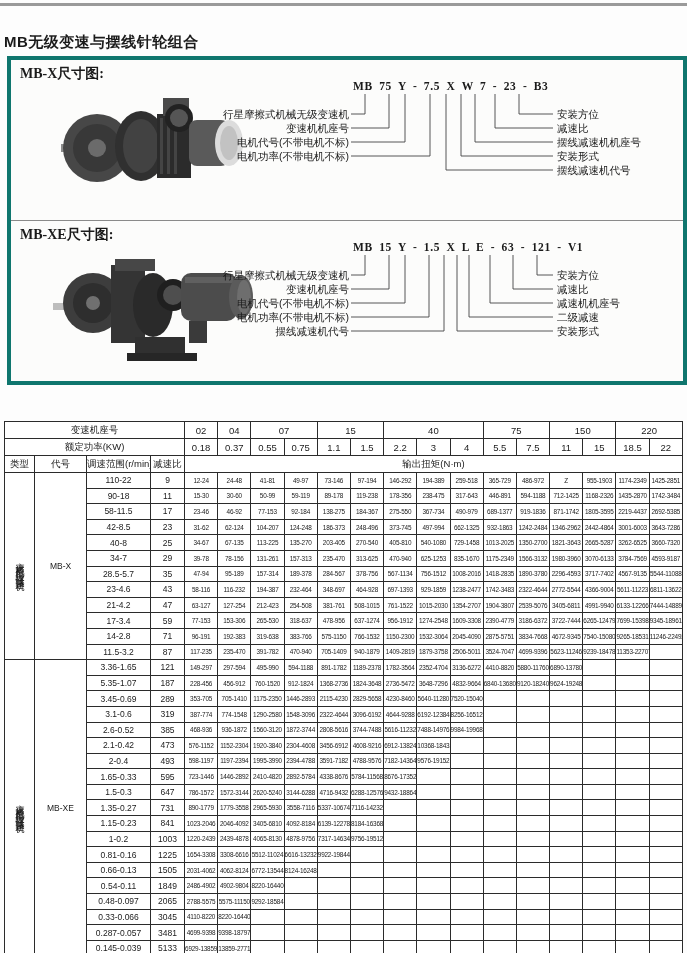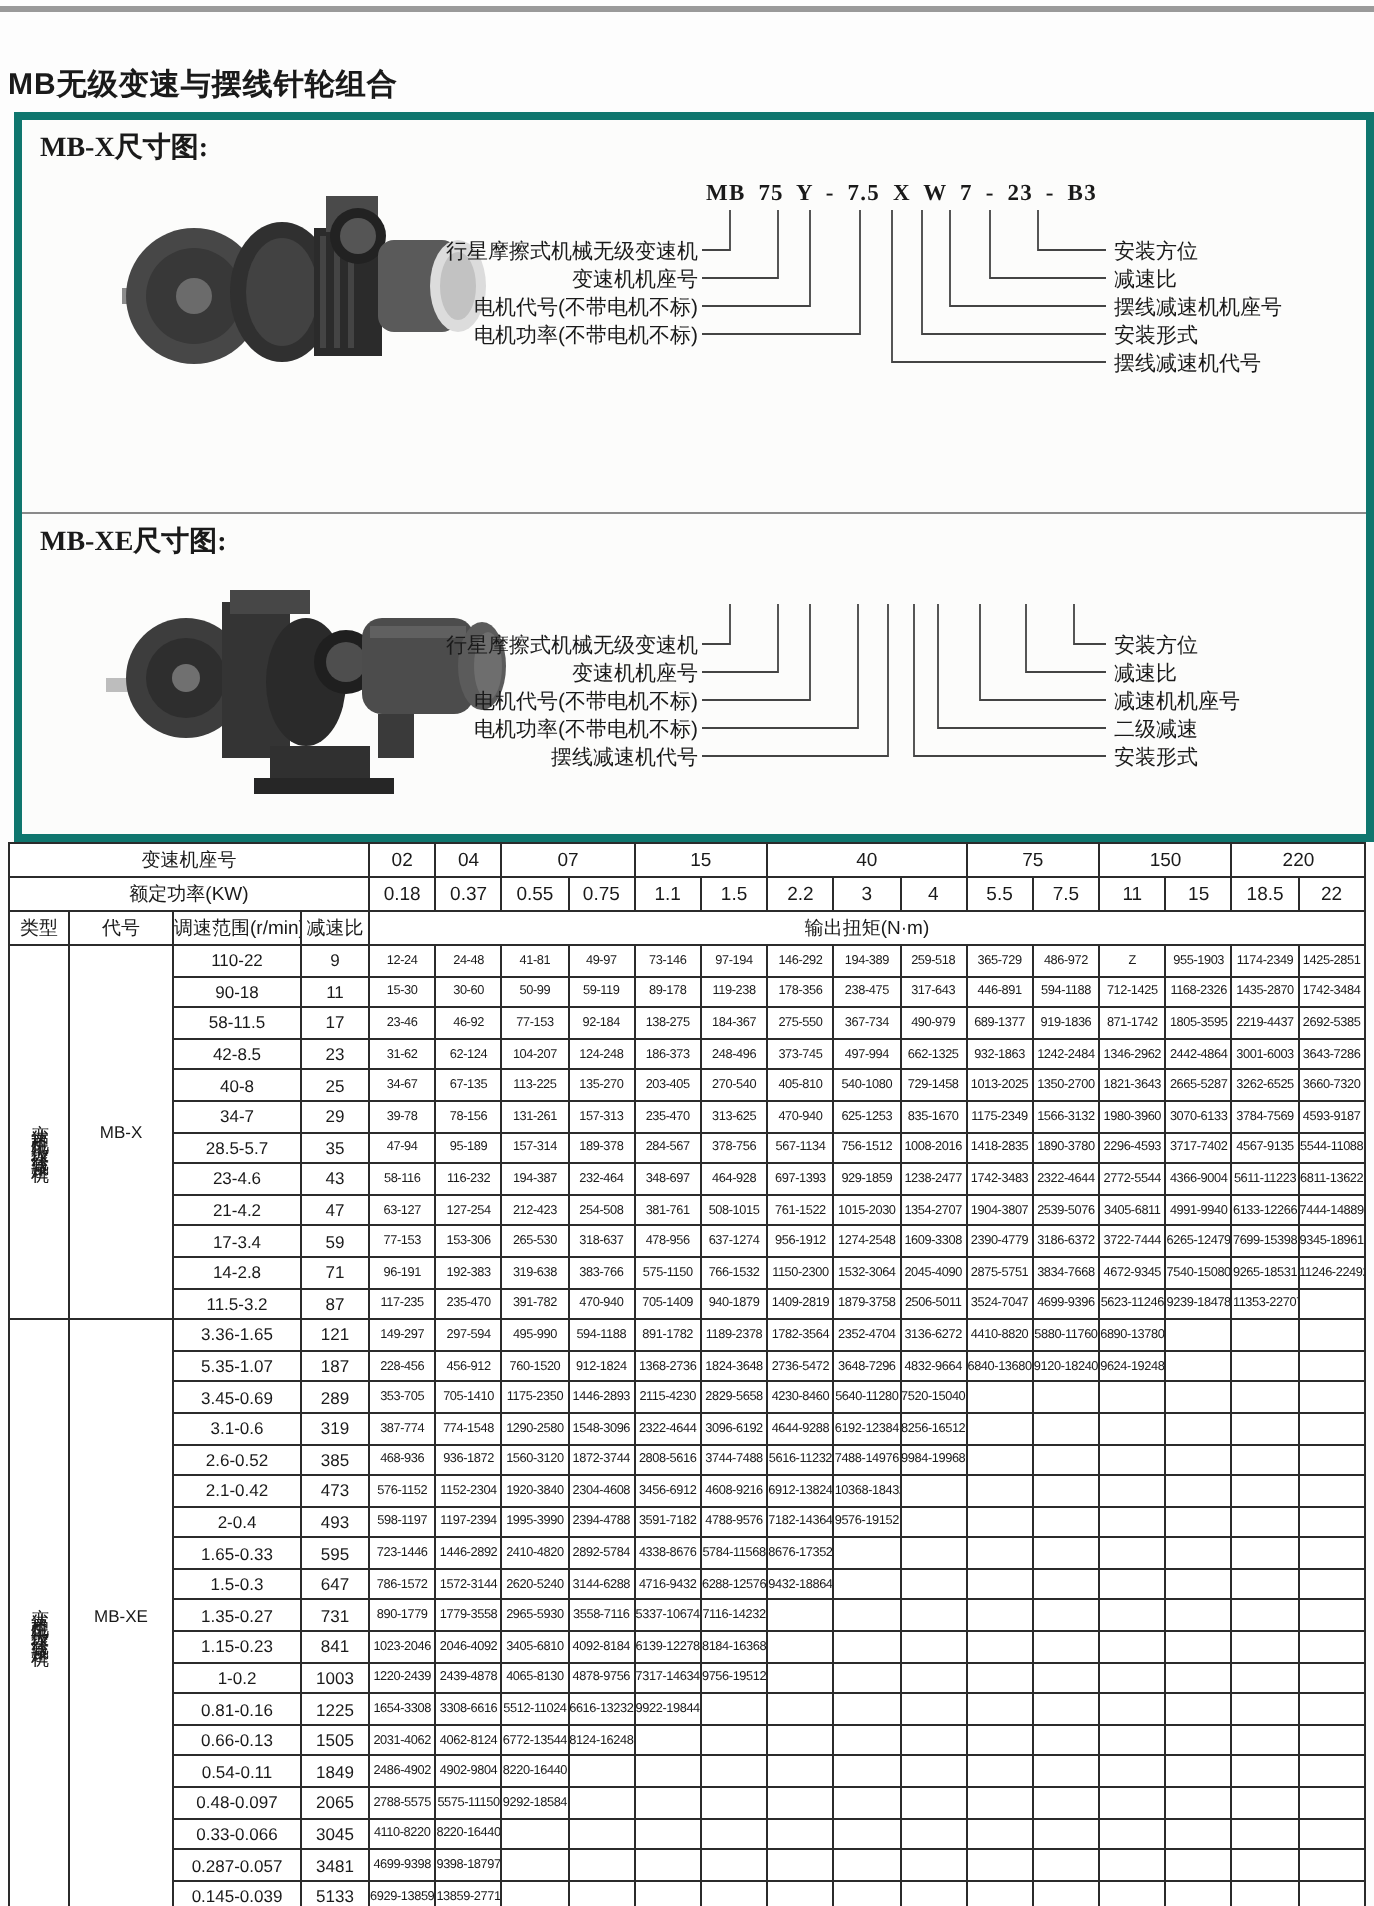--- a/index.html
+++ b/index.html
@@ -4,24 +4,24 @@
 <style>
   html,body{margin:0;padding:0;}
   body{
     width:687px;height:953px;position:relative;background:#fdfdfd;color:#1a1a1a;
     font-family:"Liberation Sans",sans-serif;overflow:hidden;
   }
   .top-rule{position:absolute;top:3px;left:0;width:687px;height:3px;background:#9a9a9a;}
   .page-title{position:absolute;top:9px;left:4px;font-size:15px;font-weight:bold;letter-spacing:.5px;margin-top:24px;}
   .frame{position:absolute;left:7px;top:56px;width:672px;border:4px solid #0f766e;background:#fcfcfb;}
   .sec{position:relative;height:160px;}
-  .sec+.sec{border-top:1px solid #8a8a8a;margin-top:36px;}
+  .sec+.sec{border-top:1px solid #8a8a8a;}
   .sec-title{position:absolute;top:5px;left:9px;font-family:"Liberation Serif",serif;font-weight:bold;font-size:14px;}
   .photo{position:absolute;}
-  .diagram{position:absolute;right:6px;top:27px;width:430px;height:118px;}
+  .diagram{position:absolute;right:6px;top:16px;width:430px;height:118px;}
   .dcode{position:absolute;left:106px;top:4px;font-family:"Liberation Serif",serif;font-size:11.5px;font-weight:bold;letter-spacing:.6px;word-spacing:3px;white-space:nowrap;}
   .dlines{position:absolute;left:0;top:0;}
   .dlabel{position:absolute;font-family:Liberation Sans, sans-serif;font-size:10.5px;white-space:nowrap;}
   .dl-left{right:328px;text-align:right;}
   .dl-right{left:310px;}
   
   table.spec{position:absolute;top:421px;left:4px;width:679px;border-collapse:collapse;table-layout:fixed;background:#fff;}
   table.spec td{border:1px solid #2b2b2b;padding:0;text-align:center;vertical-align:middle;overflow:hidden;white-space:nowrap;}
   td.h{font-size:9.5px;height:16px;}
   td.rng{font-size:8.5px;}
@@ -104,20 +104,21 @@
       <circle cx="122" cy="44" r="16" fill="#1f1f1f"></circle>
       <circle cx="122" cy="44" r="10" fill="#4e4e4e"></circle>
       <rect x="130" y="22" width="56" height="48" rx="10" fill="#4c4c4c"></rect>
       <rect x="134" y="26" width="48" height="6" fill="#606060"></rect>
       <rect x="138" y="70" width="18" height="22" fill="#3a3a3a"></rect>
       <ellipse cx="190" cy="46" rx="12" ry="22" fill="#5b5b5b"></ellipse>
       <ellipse cx="193" cy="46" rx="7" ry="17" fill="#6e6e6e"></ellipse>
     </svg>
 
     <div class="diagram">
+      <div class="dcode">MB 15 Y - 1.5 X L E - 63 - 121 - V1</div>
       <svg class="dlines" width="430" height="118" viewBox="0 0 430 118">
         <g fill="none" stroke="#444" stroke-width="0.9">
           <polyline points="118,18 118,38 104,38"></polyline>
           <polyline points="142,18 142,52 104,52"></polyline>
           <polyline points="158,18 158,66 104,66"></polyline>
           <polyline points="182,18 182,80 104,80"></polyline>
           <polyline points="197,18 197,94 104,94"></polyline>
           <polyline points="290,18 290,38 306,38"></polyline>
           <polyline points="266,18 266,52 306,52"></polyline>
           <polyline points="243,18 243,66 306,66"></polyline>

